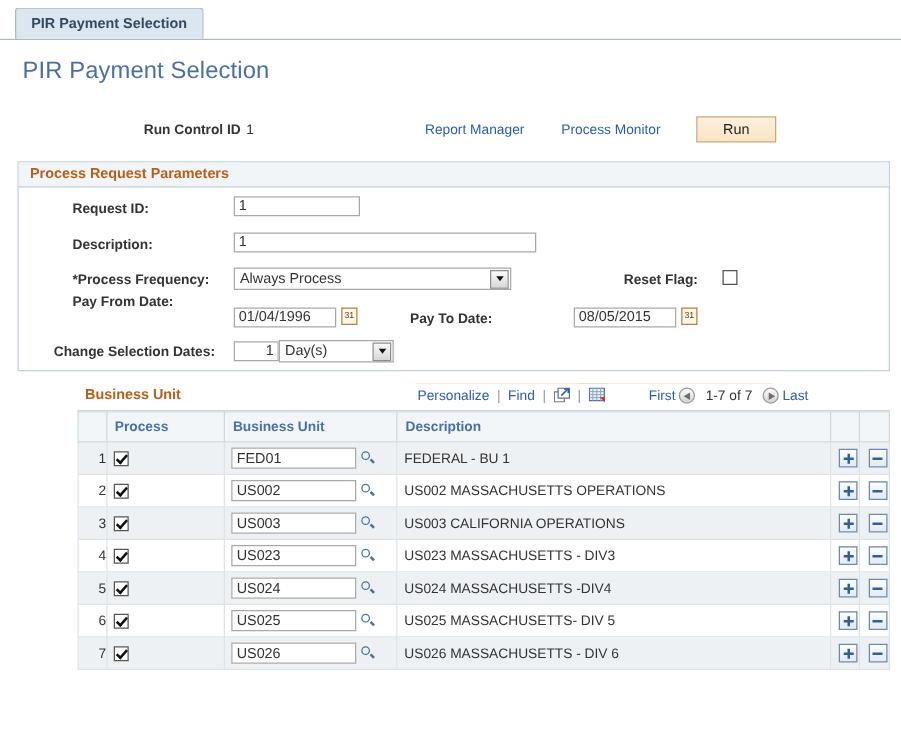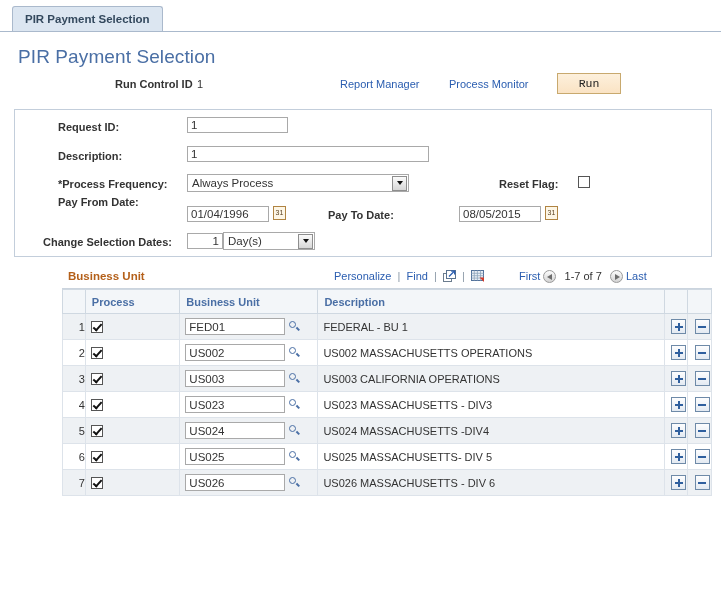--- a/index.html
+++ b/index.html
@@ -47,21 +47,21 @@
     font-size: 19px;
     color: #4a6fa5;
     font-weight: normal;
     letter-spacing: 0.1px;
   }
 
   
   .runctl-row {
     position: relative;
     height: 30px;
-    margin-top: 4px;
+    margin-top: 24px;
     padding-left: 14px;
   }
   .runctl-label {
     position: absolute;
     left: 115px;
     top: 6px;
     font-weight: bold;
     font-size: 11px;
     color: #333333;
   }
@@ -79,21 +79,21 @@
     cursor: pointer;
   }
   .lnk-report { position: absolute; left: 340px; top: 6px; text-align: center; }
   .lnk-monitor { position: absolute; left: 449px; top: 6px; }
 
   .btn {
     background: linear-gradient(to bottom, #fdf0dc 0%, #fae3c4 100%);
     border: 1px solid #c8a96e;
     color: #222222;
     font-size: 11.5px;
-    font-family: Liberation Mono, monospace;
+    font-family: Liberation Sans, sans-serif;
     cursor: pointer;
     padding: 0;
     text-align: center;
   }
   .btn-run {
     position: absolute;
     left: 557px;
     top: 1px;
     width: 64px;
     height: 21px;
@@ -426,20 +426,21 @@
 
 <div class="runctl-row">
   <span class="runctl-label">Run Control ID</span>
   <span class="runctl-value">1</span>
   <a class="link lnk-report">Report Manager</a>
   <a class="link lnk-monitor">Process Monitor</a>
   <button class="btn btn-run">Run</button>
 </div>
 
 <div class="groupbox">
+  <div class="group-header">Process Request Parameters</div>
   <div class="group-body">
 
     <span class="fld-label" style="left:43px; top:11px;">Request ID:</span>
     <input class="inp" style="left: 172px; top: 7px; width: 101px;" value="1">
 
     <span class="fld-label" style="left:43px; top:40px;">Description:</span>
     <input class="inp" style="left: 172px; top: 36px; width: 242px;" value="1">
 
     <span class="fld-label" style="left:43px; top:68px;">*Process Frequency:</span>
     <div class="sel-box" style="left:172px; top:64px; width:222px;">

